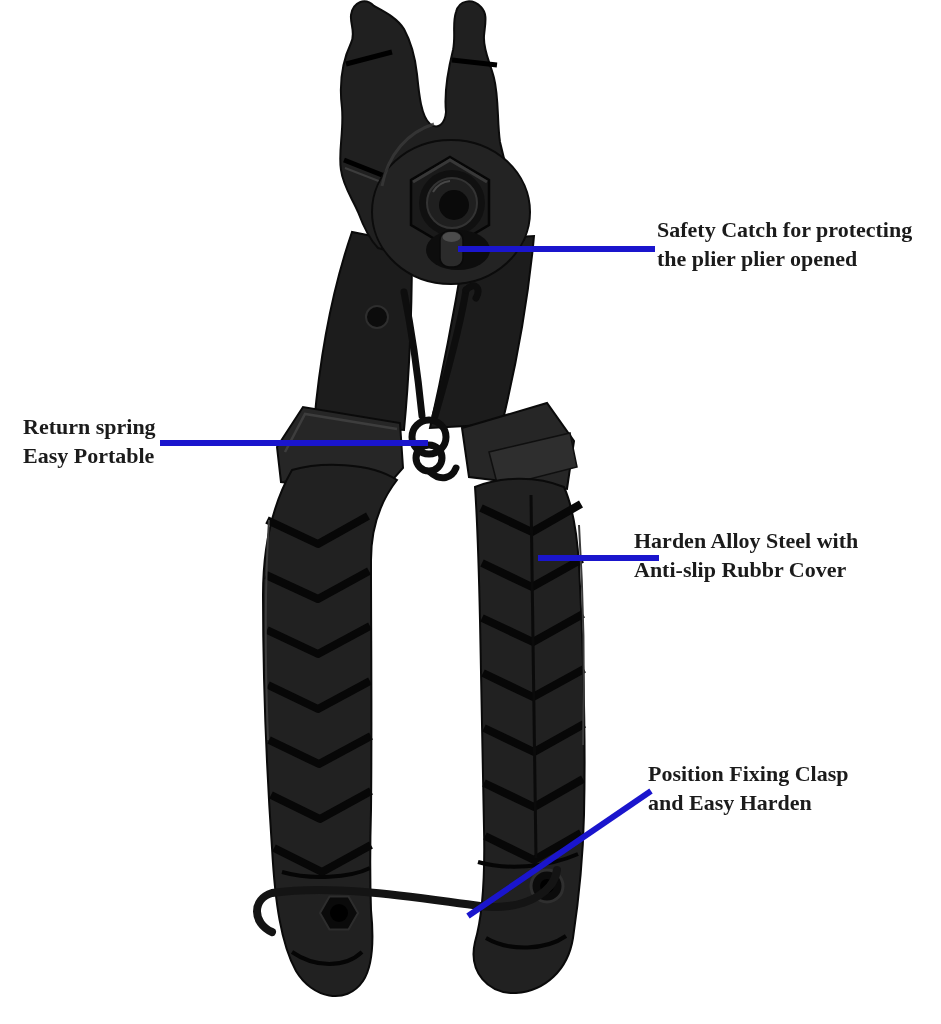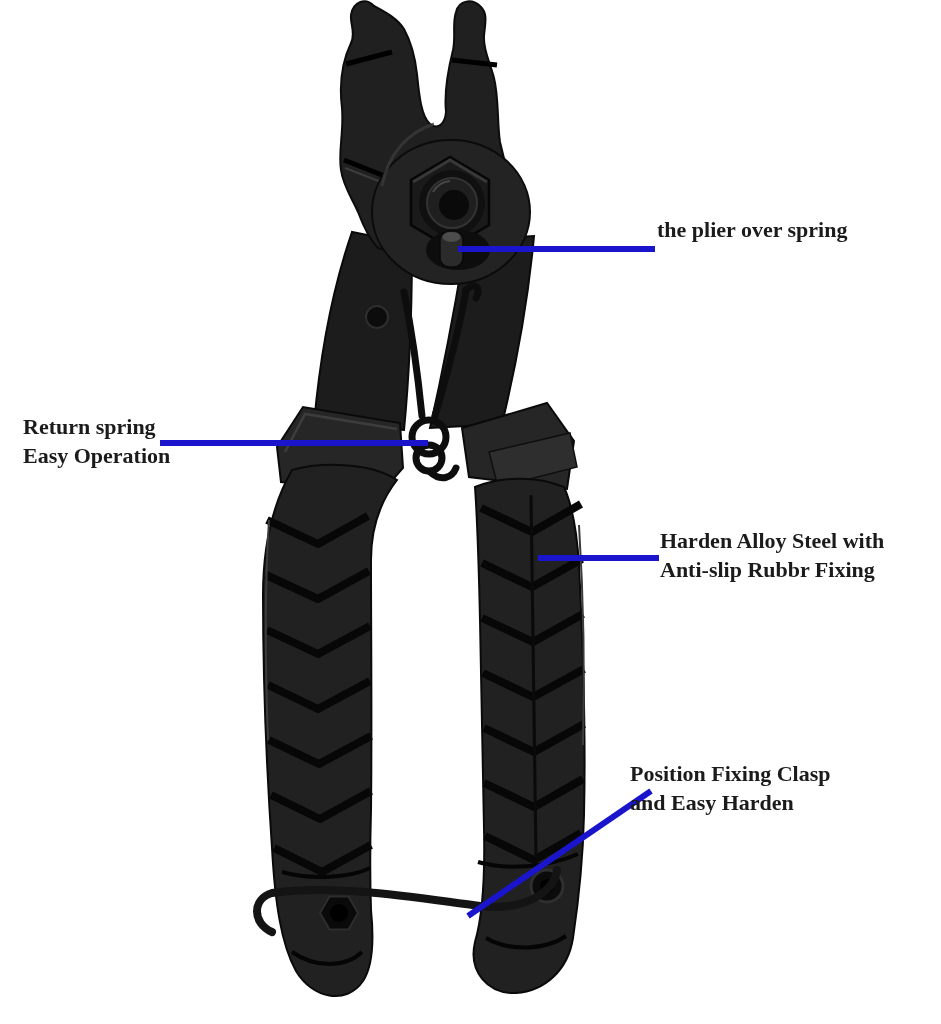--- a/index.html
+++ b/index.html
@@ -150,31 +150,32 @@
 
   <g>
     <line x1="458" y1="249" x2="655" y2="249" stroke="#1a15cd" stroke-width="6"></line>
     <line x1="160" y1="443" x2="428" y2="443" stroke="#1a15cd" stroke-width="6"></line>
     <line x1="538" y1="558" x2="659" y2="558" stroke="#1a15cd" stroke-width="6"></line>
     <line x1="468" y1="916" x2="651" y2="791" stroke="#1a15cd" stroke-width="6"></line>
   </g>
 </svg>
 
   <div class="callout" style="left:657px;top:215px;">
-    <div>the plier over spring</div>
+    <div>Safety Catch for protecting</div>
+    <div>the plier plier opened</div>
   </div>
 
   <div class="callout" style="left:3px;top:412px;margin-left:20px;">
     <div>Return spring</div>
-    <div>Easy Operation</div>
+    <div>Easy Portable</div>
   </div>
 
-  <div class="callout" style="left:660px;top:526px;">
+  <div class="callout" style="left:634px;top:526px;">
     <div>Harden Alloy Steel with</div>
-    <div>Anti-slip Rubbr Fixing</div>
+    <div>Anti-slip Rubbr Cover</div>
   </div>
 
-  <div class="callout" style="left:630px;top:759px;">
+  <div class="callout" style="left:648px;top:759px;">
     <div>Position Fixing Clasp</div>
     <div>and Easy Harden</div>
   </div>
 
 </div>
 
 </body></html>

